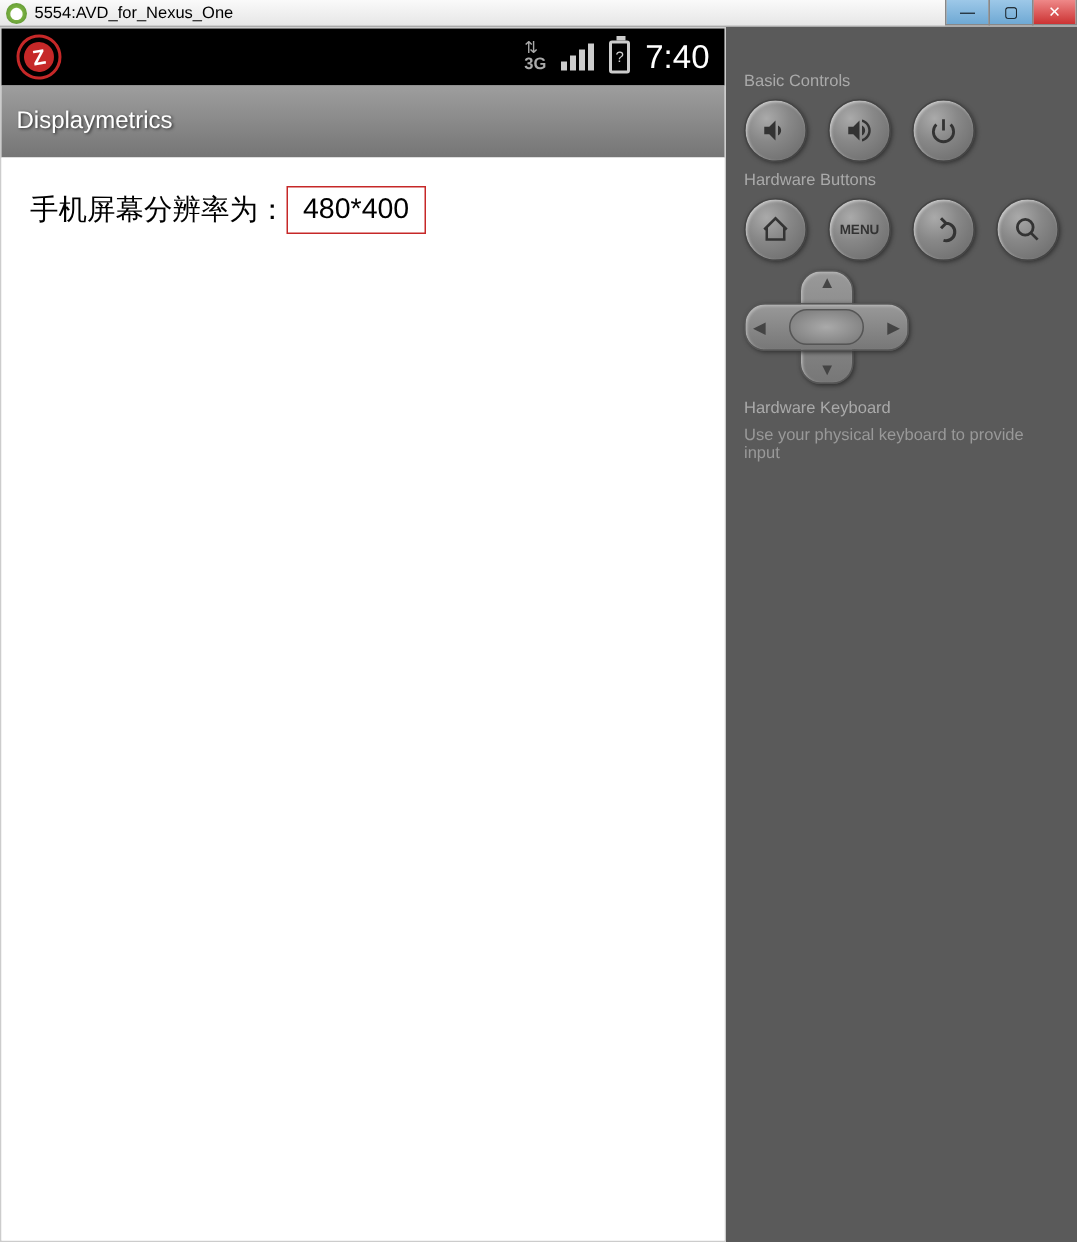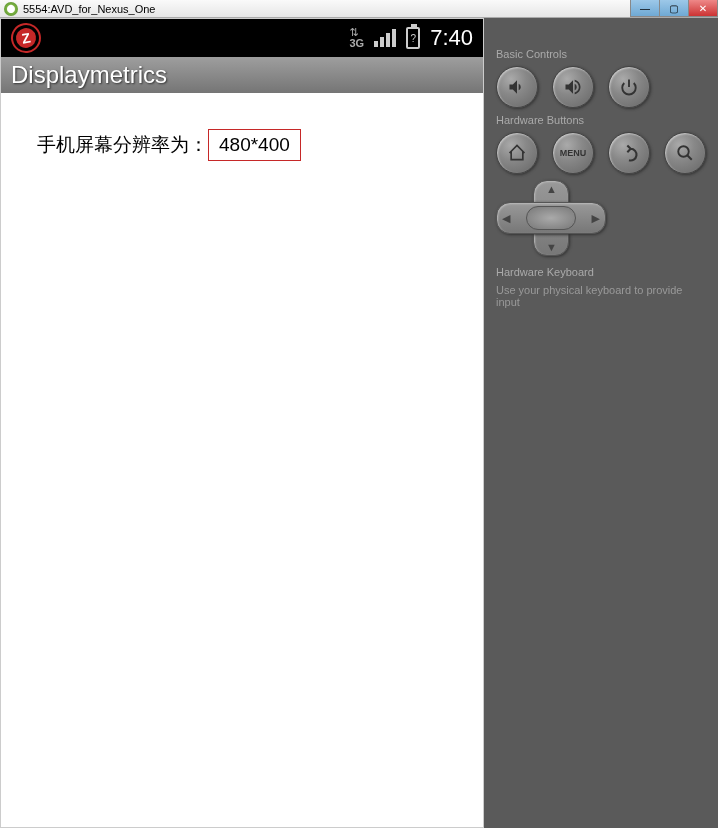--- a/index.html
+++ b/index.html
@@ -100,33 +100,33 @@
       position: relative;
       display: flex; align-items: center; justify-content: center;
       font-size: 10px; color: #ccc;
     }
     .battery-icon::before {
       content:''; position:absolute; top:-5px; left:3px; width:6px; height:3px; background:#ccc;
     }
     .clock { font-size: 22px; font-weight: 500; color: #fff; }
     
     .app-titlebar {
-      height: 36px;
+      height: 48px;
       background: linear-gradient(#9e9e9e, #757575);
       display: flex; align-items: center;
       padding: 0 10px;
       color: #fff;
-      font-size: 24px;
+      font-size: 16px;
       text-shadow: 1px 1px 2px #333;
     }
     
     .app-content {
       flex: 1;
       background: #fff;
-      padding: 36px;
+      padding: 19px;
     }
     .resolution-row {
       display: flex;
       align-items: center;
       font-size: 19px;
       margin-bottom: 30px;
     }
     .resolution-value {
       border: 1px solid #c62828;
       padding: 4px 10px;

